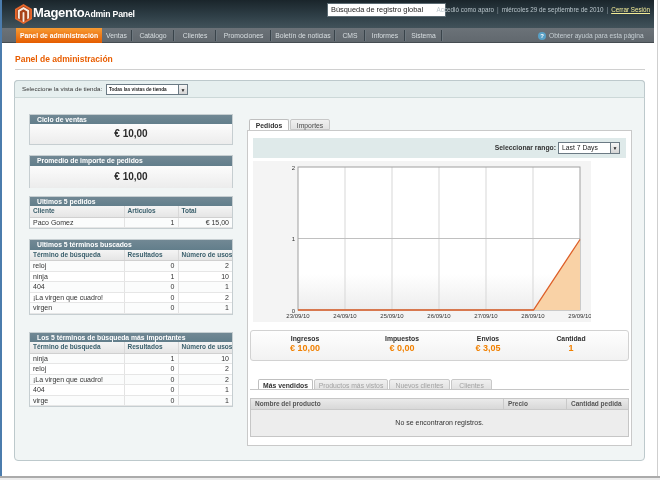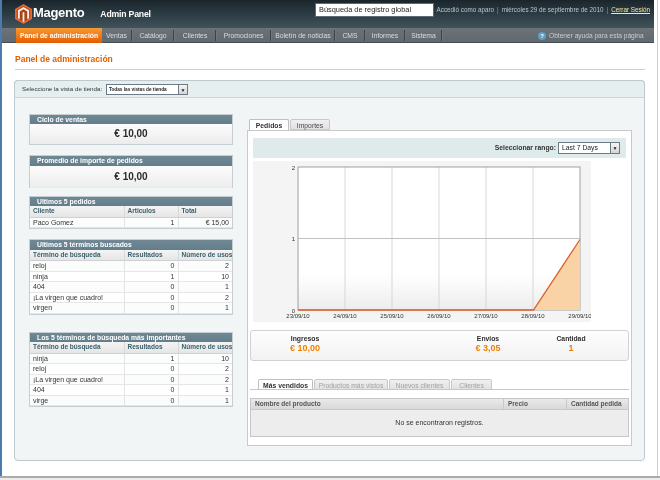--- a/index.html
+++ b/index.html
@@ -9,22 +9,22 @@
 
 #leftedge{left:0;top:0;width:2px;height:477px;background:#4b7cad;}
 #rightline{left:657px;top:0;width:1px;height:477px;background:#cfcfcf;}
 #footbar{left:0;top:477px;width:660px;height:3px;background:#ececec;border-top:1px solid #ababab;box-sizing:border-box;}
 #footline{left:0;top:476px;width:660px;height:1px;background:#ababab;}
 
 
 #header{left:2px;top:0;width:652px;height:28px;background:linear-gradient(#1a252b,#2e3e46 55%,#41525a);}
 #logo{left:15px;top:4px;}
 #mtext{left:33px;top:5px;color:#fff;font-size:13px;font-weight:bold;letter-spacing:-0.3px;}
-#mtext .ap{font-size:8.7px;margin-left:16px;letter-spacing:-0.2px;}
-#gsearch{left:315px;top:3px;width:119px;height:14px;background:#fff;border:1px solid #5b6b73;box-sizing:border-box;font-size:7.4px;color:#222;line-height:12px;padding-left:3px;}
+#mtext .ap{font-size:8.7px;margin-left:0;letter-spacing:-0.2px;}
+#gsearch{left:327px;top:3px;width:119px;height:14px;background:#fff;border:1px solid #5b6b73;box-sizing:border-box;font-size:7.4px;color:#222;line-height:12px;padding-left:3px;}
 #hright{left:410px;width:240px;top:0px;height:20px;line-height:20px;font-size:6.3px;color:#b9c5cb;text-align:right;white-space:nowrap;}
 #hright .sep{color:#8b989f;margin:0 3px;}
 #hright a{color:#f3eb96;text-decoration:underline;}
 
 
 #nav{left:2px;top:28px;width:652px;height:15px;background:linear-gradient(#6b7278,#61686e);border-bottom:1px solid #454c51;box-sizing:border-box;}
 .navtab{top:28px;height:15px;line-height:15px;color:#d9dfe2;font-size:6.8px;text-align:center;}
 #navactive{left:16px;top:28px;width:86px;height:15px;background:linear-gradient(#f79b33,#e55c00);color:#fff;font-weight:bold;font-size:6.8px;text-align:center;line-height:15px;}
 .navdiv{top:30px;width:1px;height:11px;background:#39434a;border-right:1px solid #6d777e;}
 #navhelp{top:28px;height:15px;line-height:15px;font-size:6.6px;color:#c6cfd4;white-space:nowrap;}
@@ -275,20 +275,24 @@
       <text x="280" y="156.5" text-anchor="middle">28/09/10</text>
       <text x="327" y="156.5" text-anchor="middle">29/09/10</text>
     </g>
   </svg>
 
   <div id="totals" class="abs">
     <div class="tc" style="left:4px;">
         <div class="tl">Ingresos</div>
         <div class="tv">€ 10,00</div>
       </div>
+    <div class="tc" style="left:101px;">
+        <div class="tl">Impuestos</div>
+        <div class="tv">€ 0,00</div>
+      </div>
     <div class="tc" style="left:187px;">
         <div class="tl">Envios</div>
         <div class="tv">€ 3,05</div>
       </div>
     <div class="tc" style="left:270px;">
         <div class="tl">Cantidad</div>
         <div class="tv">1</div>
       </div>
   </div>
 

